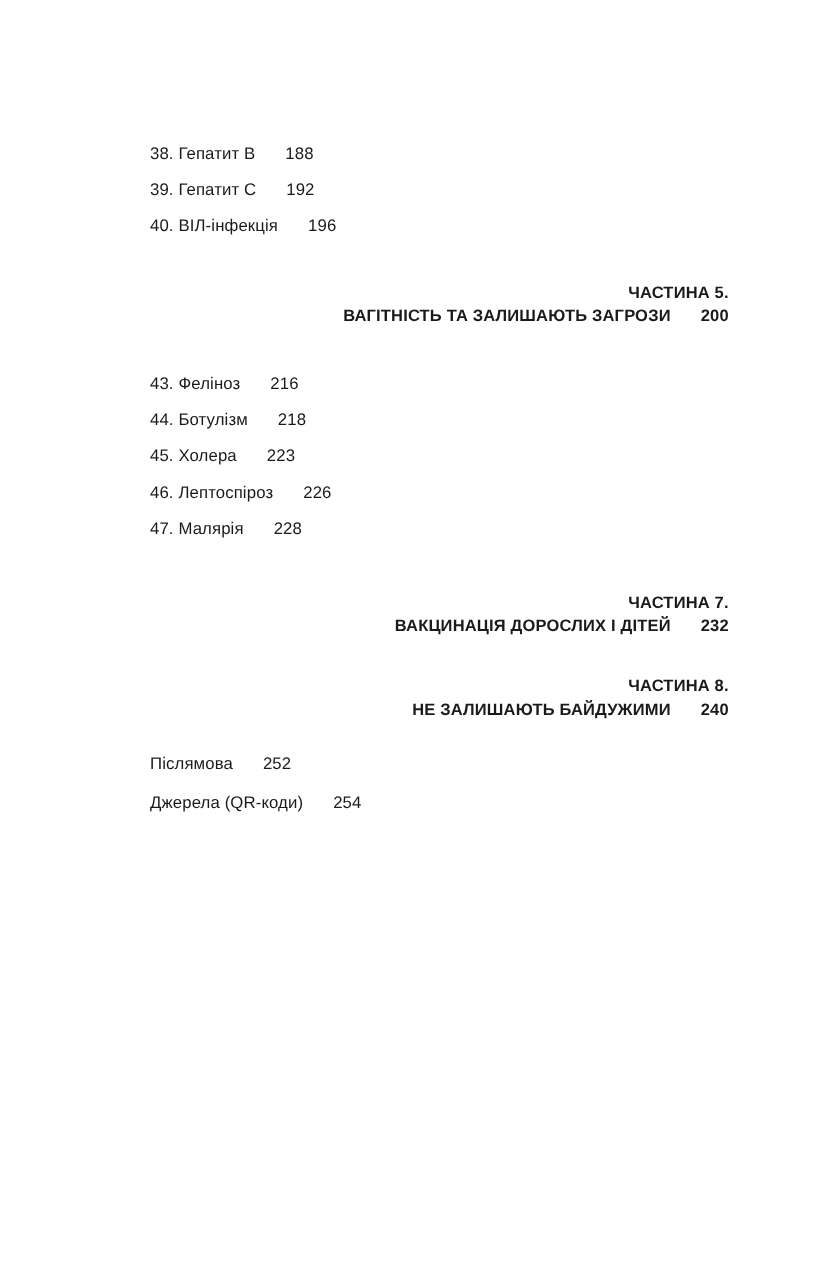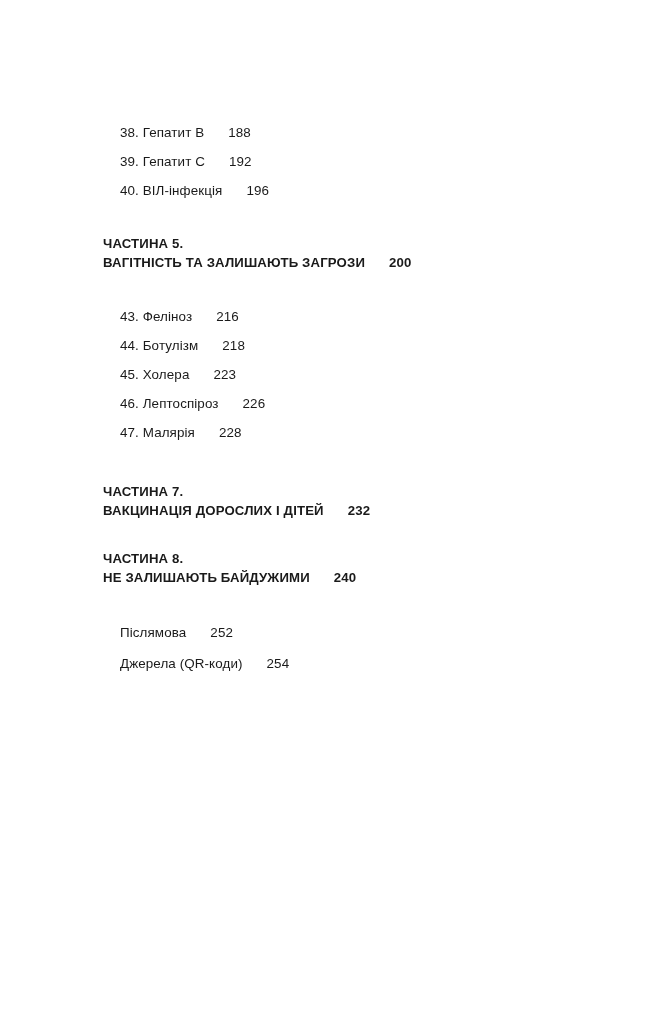--- a/index.html
+++ b/index.html
@@ -14,21 +14,21 @@
     position: relative;
     overflow: hidden;
     font-family: "Liberation Sans", "DejaVu Sans", sans-serif;
     color: #1a1a1a;
     -webkit-font-smoothing: antialiased;
   }
 
   .page {
     position: absolute;
     left: 0;
-    top: 14px;
+    top: 4px;
     width: 658px;
     height: 1008px;
     background: #ffffff;
   }
 
   .toc {
     position: absolute;
     left: 103px;
     top: 104px;
     width: 480px;
@@ -40,20 +40,21 @@
     padding: 0;
   }
   .group + .group {
     margin-top: 30px;
   }
 
   
   .part-head {
     margin: 0 0 6px 0;
     padding: 0;
+    text-align: right;
   }
   .part-line {
     display: block;
     font-weight: bold;
     font-size: 13.2px;
     line-height: 18.5px;
     letter-spacing: 0.15px;
     white-space: nowrap;
   }
   .part-title-row {
@@ -98,21 +99,21 @@
     font-weight: normal;
   }
 
   .entry-line {
     display: block;
     white-space: nowrap;
   }
 
   
   .tail {
-    margin-top: 30px;
+    margin-top: 18px;
   }
   .tail .entry {
     line-height: 31px;
   }
 </style>
 </head>
 <body>
 
 <div class="page">
   <div class="toc">

